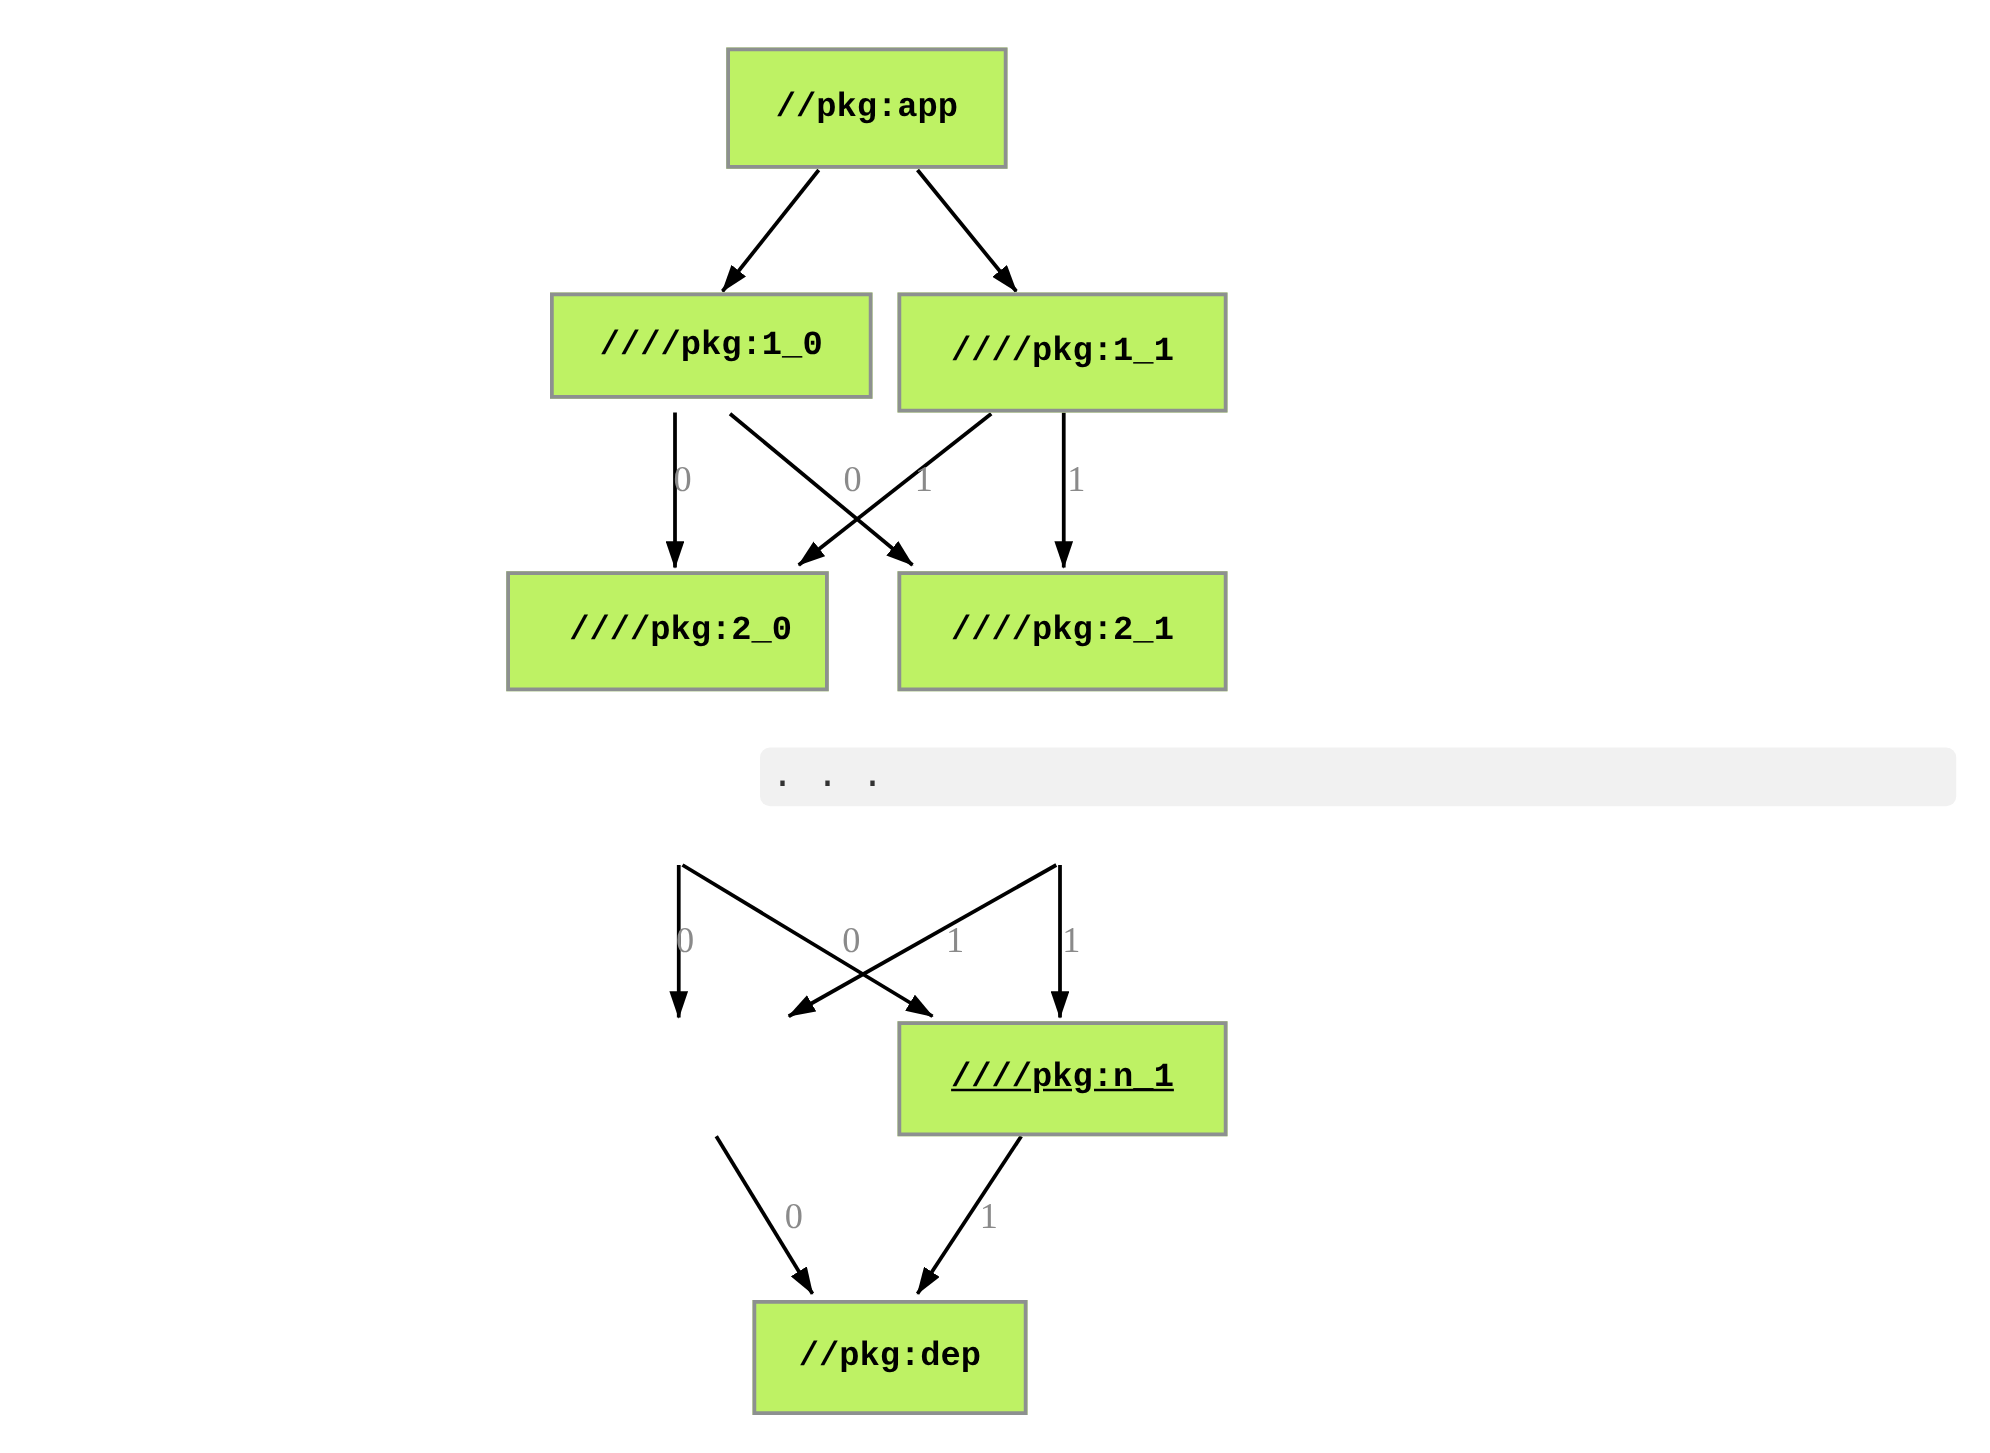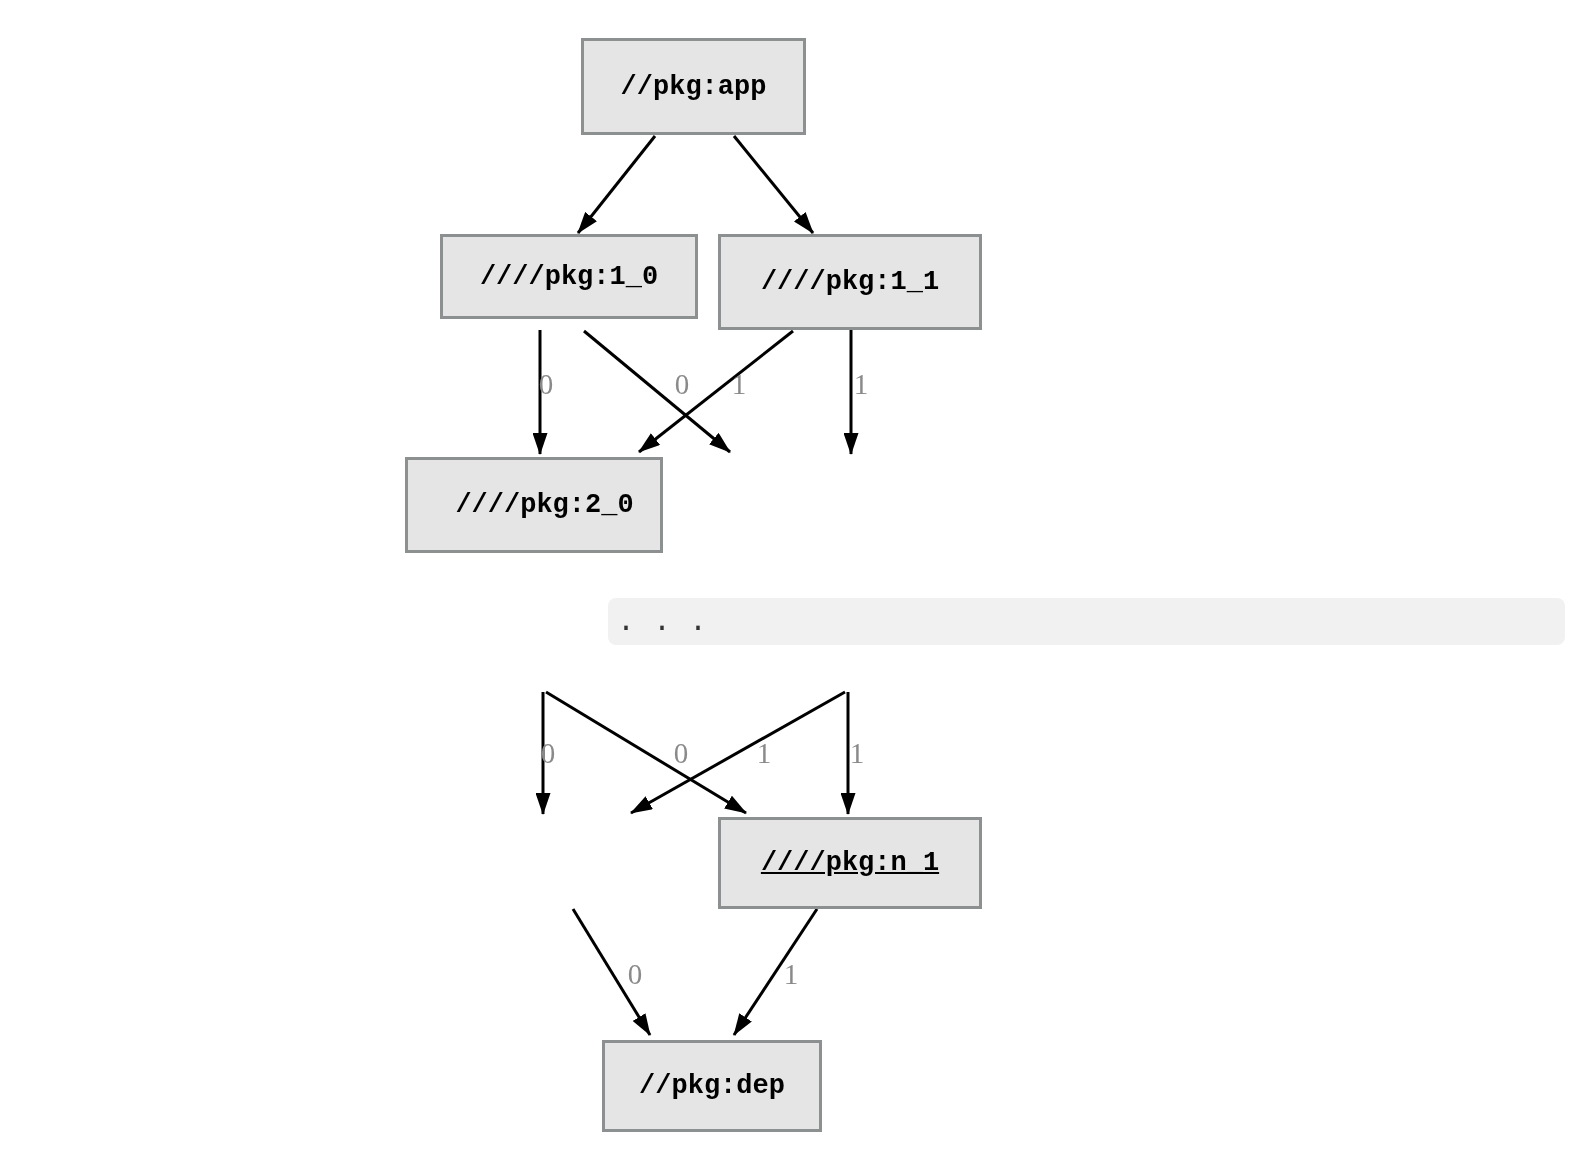--- a/index.html
+++ b/index.html
@@ -14,21 +14,21 @@
   #edges-svg {
     position: absolute;
     left: 0; top: 0;
     width: 1592px; height: 1162px;
     pointer-events: none;
   }
   #edges-svg line { stroke: #000000; stroke-width: 3; }
   .node {
     position: absolute;
     box-sizing: border-box;
-    background: #e5e5e5;
+    background: #bef264;
     border: 3px solid #8D9090;
     display: flex;
     align-items: center;
     justify-content: center;
     font-family: "Liberation Mono", monospace;
     font-weight: bold;
     font-size: 27px;
     color: #000000;
     white-space: nowrap;
   }
@@ -100,20 +100,21 @@
     <line x1="848" y1="692" x2="848" y2="814" marker-end="url(#arrowhead)"></line>
 
     <line x1="573" y1="909" x2="650" y2="1035" marker-end="url(#arrowhead)"></line>
     <line x1="817" y1="909" x2="734" y2="1035" marker-end="url(#arrowhead)"></line>
   </svg>
 
   <div class="node" id="node-app">//pkg:app</div>
   <div class="node" id="node-1_0">////pkg:1_0</div>
   <div class="node" id="node-1_1">////pkg:1_1</div>
   <div class="node" id="node-2_0">////pkg:2_0</div>
+  <div class="node" id="node-2_1">////pkg:2_1</div>
   <div class="node" id="node-n_1">////pkg:n_1</div>
   <div class="node" id="node-dep">//pkg:dep</div>
 
   <span class="edge-label" id="elbl-u1">0</span>
   <span class="edge-label" id="elbl-u2">0</span>
   <span class="edge-label" id="elbl-u3">1</span>
   <span class="edge-label" id="elbl-u4">1</span>
   <span class="edge-label" id="elbl-m1">0</span>
   <span class="edge-label" id="elbl-m2">0</span>
   <span class="edge-label" id="elbl-m3">1</span>

